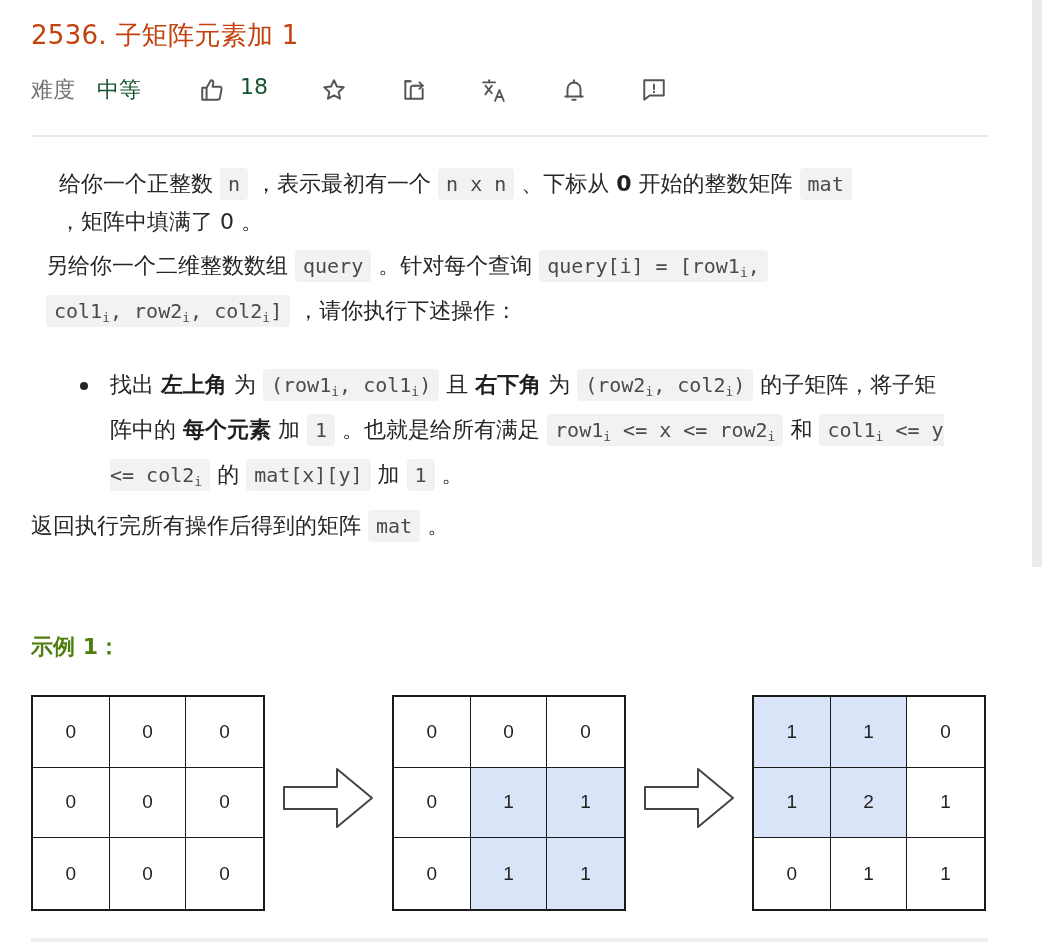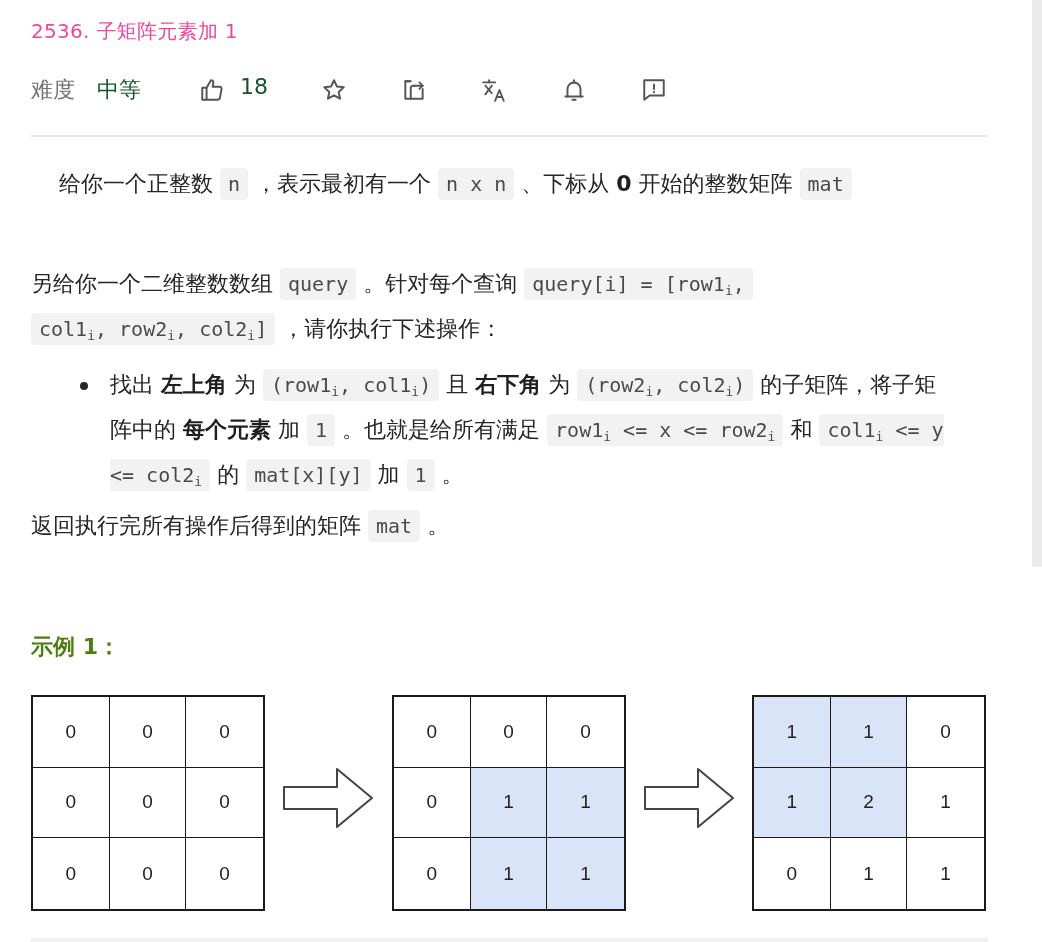--- a/index.html
+++ b/index.html
@@ -3,21 +3,21 @@
 <meta charset="utf-8">
 <style>
   html, body { margin: 0; padding: 0; background: #ffffff; }
   body {
     width: 1042px; height: 942px; overflow: hidden; position: relative;
     font-family: "DejaVu Sans", "Liberation Sans", sans-serif;
     color: #262626;
   }
   .title {
     position: absolute; left: 31px; top: 18px;
-    font-size: 20px; color: #ec4899; letter-spacing: 0.3px;
+    font-size: 26px; color: #c2410c; letter-spacing: 0.3px;
   }
   .meta {
     position: absolute; left: 31px; top: 72px; height: 36px;
     display: flex; align-items: center; font-size: 22px;
   }
   .meta .label { color: #737373; }
   .meta .diff { color: #14532d; margin-left: 22px; }
   .meta .icon { position: absolute; top: 3px; width: 30px; height: 30px; display:flex; align-items:center; justify-content:center; cursor: pointer; }
   .meta .icon svg { width: 26px; height: 26px; }
   .meta .like-count { position: absolute; left: 209px; top: 2px; color: #14532d; font-size: 22px; }
@@ -132,23 +132,24 @@
 
 <div class="para" style="top:165px;margin-left:28px;">
   <span>给你一个正整数</span>
   <code>n</code>
   <span>，表示最初有一个</span>
   <code>n x n</code>
   <span>、下标从</span>
   <b>0</b>
   <span>开始的整数矩阵</span>
   <code>mat</code><br>
-</div>
-
-<div class="para" style="top:265px;">
+  <span>，矩阵中填满了 0 。</span>
+</div>
+
+<div class="para" style="top:247px;margin-left:15px;">
   <span>另给你一个二维整数数组</span>
   <code>query</code>
   <span>。针对每个查询</span>
   <code><span>query[i] = [row1</span><sub>i</sub><span>,</span></code><br>
   <code><span>col1</span><sub>i</sub><span>, row2</span><sub>i</sub><span>, col2</span><sub>i</sub><span>]</span></code>
   <span>，请你执行下述操作：</span>
 </div>
 
 <ul class="bullet-list">
   <li>

